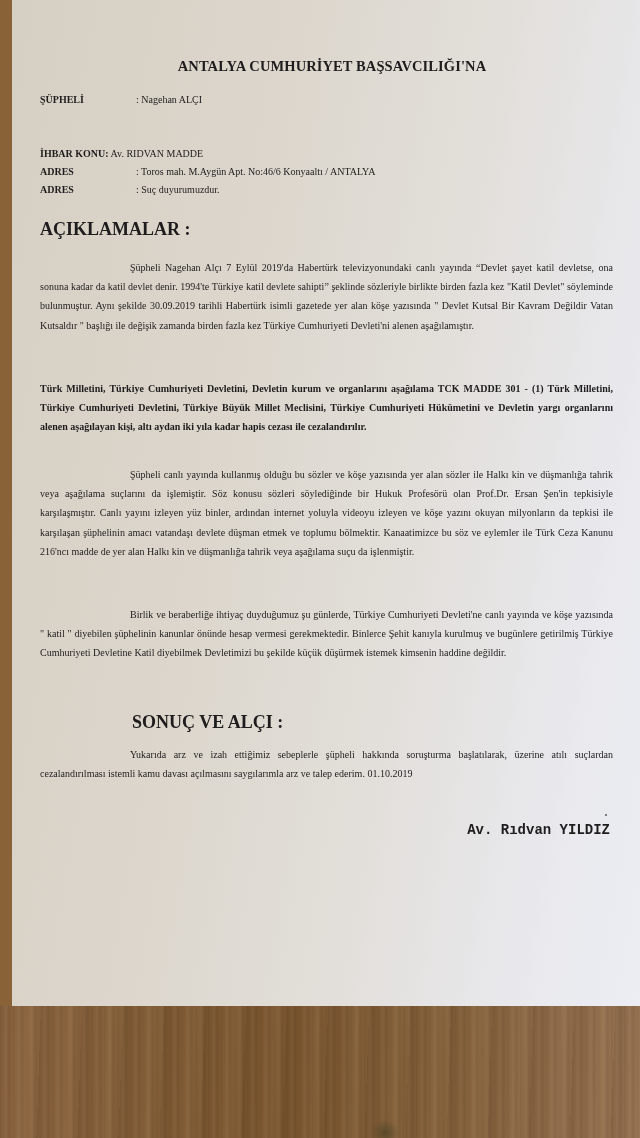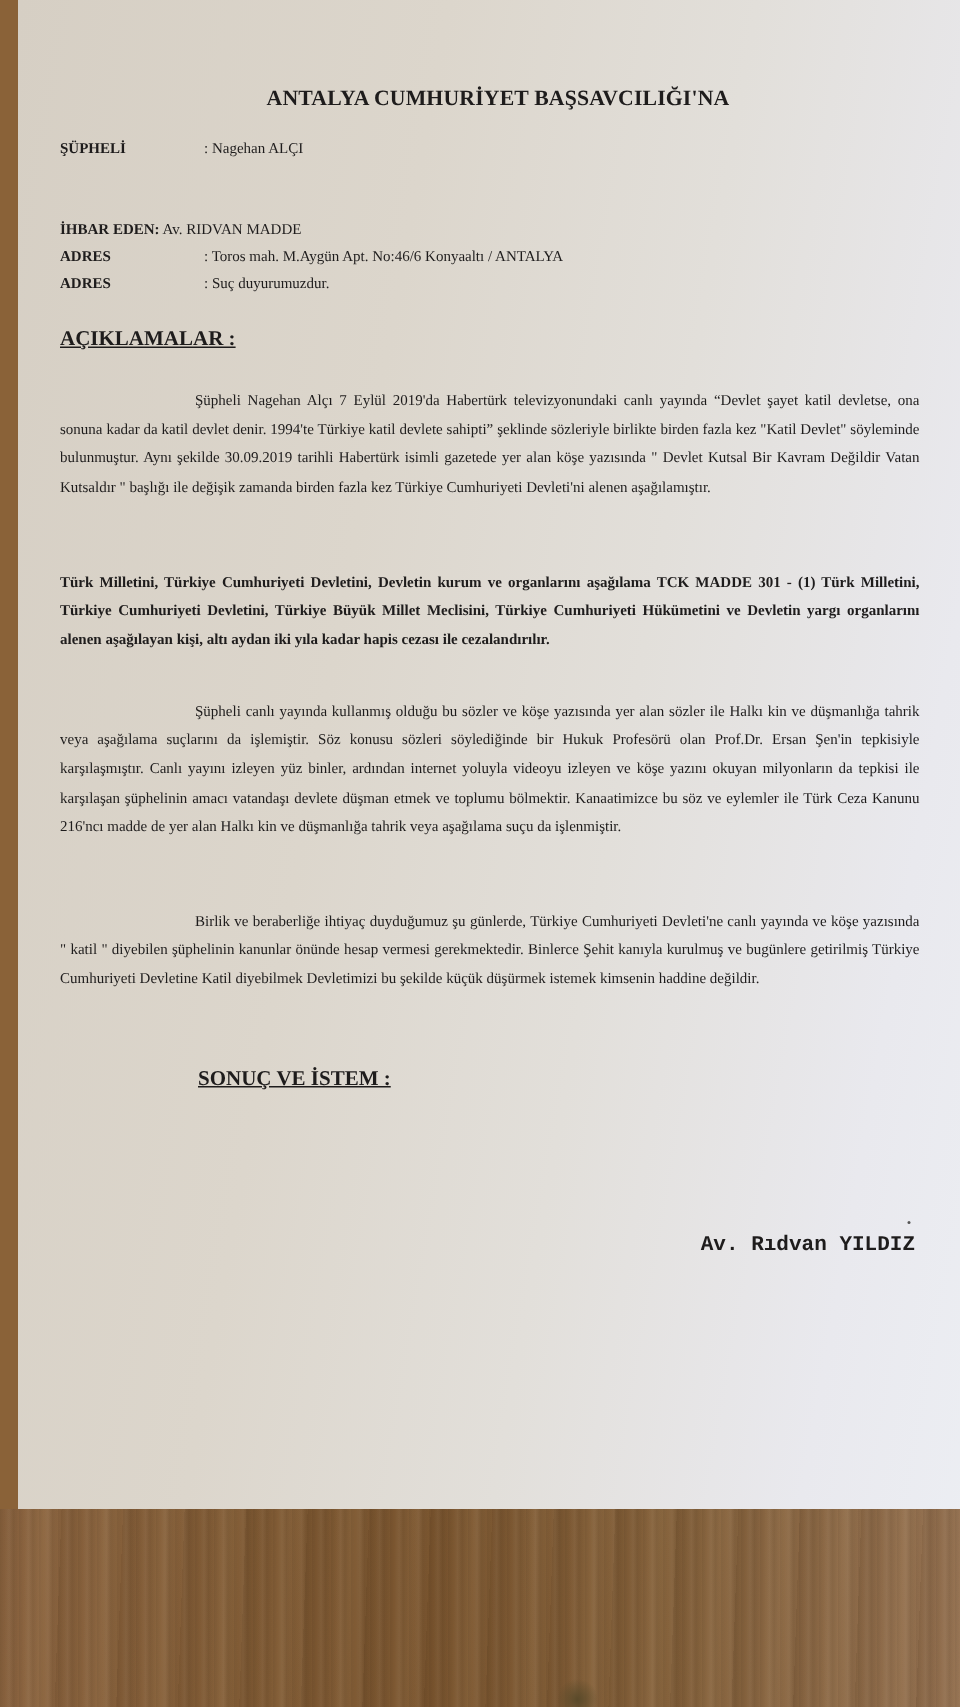--- a/index.html
+++ b/index.html
@@ -29,57 +29,58 @@
       position: absolute; left: 372px; top: 1118px; width: 26px; height: 30px;
       border-radius: 50%; background: radial-gradient(circle, #5a4a2a 0%, rgba(90,74,42,0) 70%);
     }
     .title {
       position: absolute; top: 58px; left: 0; width: 640px; text-align: center;
       font-weight: bold; font-size: 14.5px; letter-spacing: 0.1px;
     }
     .field { position: absolute; left: 28px; font-size: 10px; white-space: nowrap; }
     .field .lbl { font-weight: bold; display: inline-block; width: 96px; }
     .field .lbl.wide { width: auto; }
-    .section-head { position: absolute; font-weight: bold; font-size: 14px; text-decoration: underline; }
+    .section-head { position: absolute; font-weight: bold; font-size: 18px; }
     .para {
       position: absolute; left: 28px; width: 573px; font-size: 10px;
       line-height: 19.2px; text-align: justify; text-indent: 90px; margin: 0;
     }
     .para.italic { font-weight: bold; text-indent: 0; line-height: 19px; }
     .signature {
       position: absolute; top: 822px; right: 42px; font-weight: bold; font-size: 14px; font-family: Liberation Mono, monospace;
     }
     .dot { position: absolute; left: 593px; top: 814px; width: 2px; height: 2px; background:#555; border-radius:50%; }
   </style>
 </head>
 <body>
 
 <div class="paper">
   <div class="title">ANTALYA CUMHURİYET BAŞSAVCILIĞI'NA</div>
 
   <div class="field" style="top:94px">
     <span class="lbl">ŞÜPHELİ</span><span>: Nagehan ALÇI</span>
   </div>
   <div class="field" style="top:148px">
-    <span class="lbl wide">İHBAR EDEN:</span><span> Av. RIDVAN MADDE</span>
+    <span class="lbl wide">İHBAR KONU:</span><span> Av. RIDVAN MADDE</span>
   </div>
   <div class="field" style="top:166px">
     <span class="lbl">ADRES</span><span>: Toros mah. M.Aygün Apt. No:46/6 Konyaaltı / ANTALYA</span>
   </div>
   <div class="field" style="top:184px">
     <span class="lbl">ADRES</span><span>: Suç duyurumuzdur.</span>
   </div>
 
   <div class="section-head" style="top:219px; left:28px">AÇIKLAMALAR :</div>
 
   <p class="para" style="top:258px">Şüpheli Nagehan Alçı 7 Eylül 2019'da Habertürk televizyonundaki canlı yayında “Devlet şayet katil devletse, ona sonuna kadar da katil devlet denir. 1994'te Türkiye katil devlete sahipti” şeklinde sözleriyle birlikte birden fazla kez "Katil Devlet" söyleminde bulunmuştur. Aynı şekilde 30.09.2019 tarihli Habertürk isimli gazetede yer alan köşe yazısında " Devlet Kutsal Bir Kavram Değildir Vatan Kutsaldır " başlığı ile değişik zamanda birden fazla kez Türkiye Cumhuriyeti Devleti'ni alenen aşağılamıştır.</p>
   <p class="para italic" style="top:379px">Türk Milletini, Türkiye Cumhuriyeti Devletini, Devletin kurum ve organlarını aşağılama TCK MADDE 301 - (1) Türk Milletini, Türkiye Cumhuriyeti Devletini, Türkiye Büyük Millet Meclisini, Türkiye Cumhuriyeti Hükümetini ve Devletin yargı organlarını alenen aşağılayan kişi, altı aydan iki yıla kadar hapis cezası ile cezalandırılır.</p>
   <p class="para" style="top:465px">Şüpheli canlı yayında kullanmış olduğu bu sözler ve köşe yazısında yer alan sözler ile Halkı kin ve düşmanlığa tahrik veya aşağılama suçlarını da işlemiştir. Söz konusu sözleri söylediğinde bir Hukuk Profesörü olan Prof.Dr. Ersan Şen'in tepkisiyle karşılaşmıştır. Canlı yayını izleyen yüz binler, ardından internet yoluyla videoyu izleyen ve köşe yazını okuyan milyonların da tepkisi ile karşılaşan şüphelinin amacı vatandaşı devlete düşman etmek ve toplumu bölmektir. Kanaatimizce bu söz ve eylemler ile Türk Ceza Kanunu 216'ncı madde de yer alan Halkı kin ve düşmanlığa tahrik veya aşağılama suçu da işlenmiştir.</p>
   <p class="para" style="top:605px">Birlik ve beraberliğe ihtiyaç duyduğumuz şu günlerde, Türkiye Cumhuriyeti Devleti'ne canlı yayında ve köşe yazısında " katil " diyebilen şüphelinin kanunlar önünde hesap vermesi gerekmektedir. Binlerce Şehit kanıyla kurulmuş ve bugünlere getirilmiş Türkiye Cumhuriyeti Devletine Katil diyebilmek Devletimizi bu şekilde küçük düşürmek istemek kimsenin haddine değildir.</p>
 
-  <div class="section-head" style="top:712px; left:120px">SONUÇ VE İSTEM :</div>
+  <div class="section-head" style="top:712px; left:120px">SONUÇ VE ALÇI :</div>
+  <p class="para" style="top:745px">Yukarıda arz ve izah ettiğimiz sebeplerle şüpheli hakkında soruşturma başlatılarak, üzerine atılı suçlardan cezalandırılması istemli kamu davası açılmasını saygılarımla arz ve talep ederim. 01.10.2019</p>
 
   <div class="dot"></div>
   <div class="signature">Av. Rıdvan YILDIZ</div>
 </div>
 
 <div class="wood"></div>
 <div class="knot"></div>
 
 </body></html>

